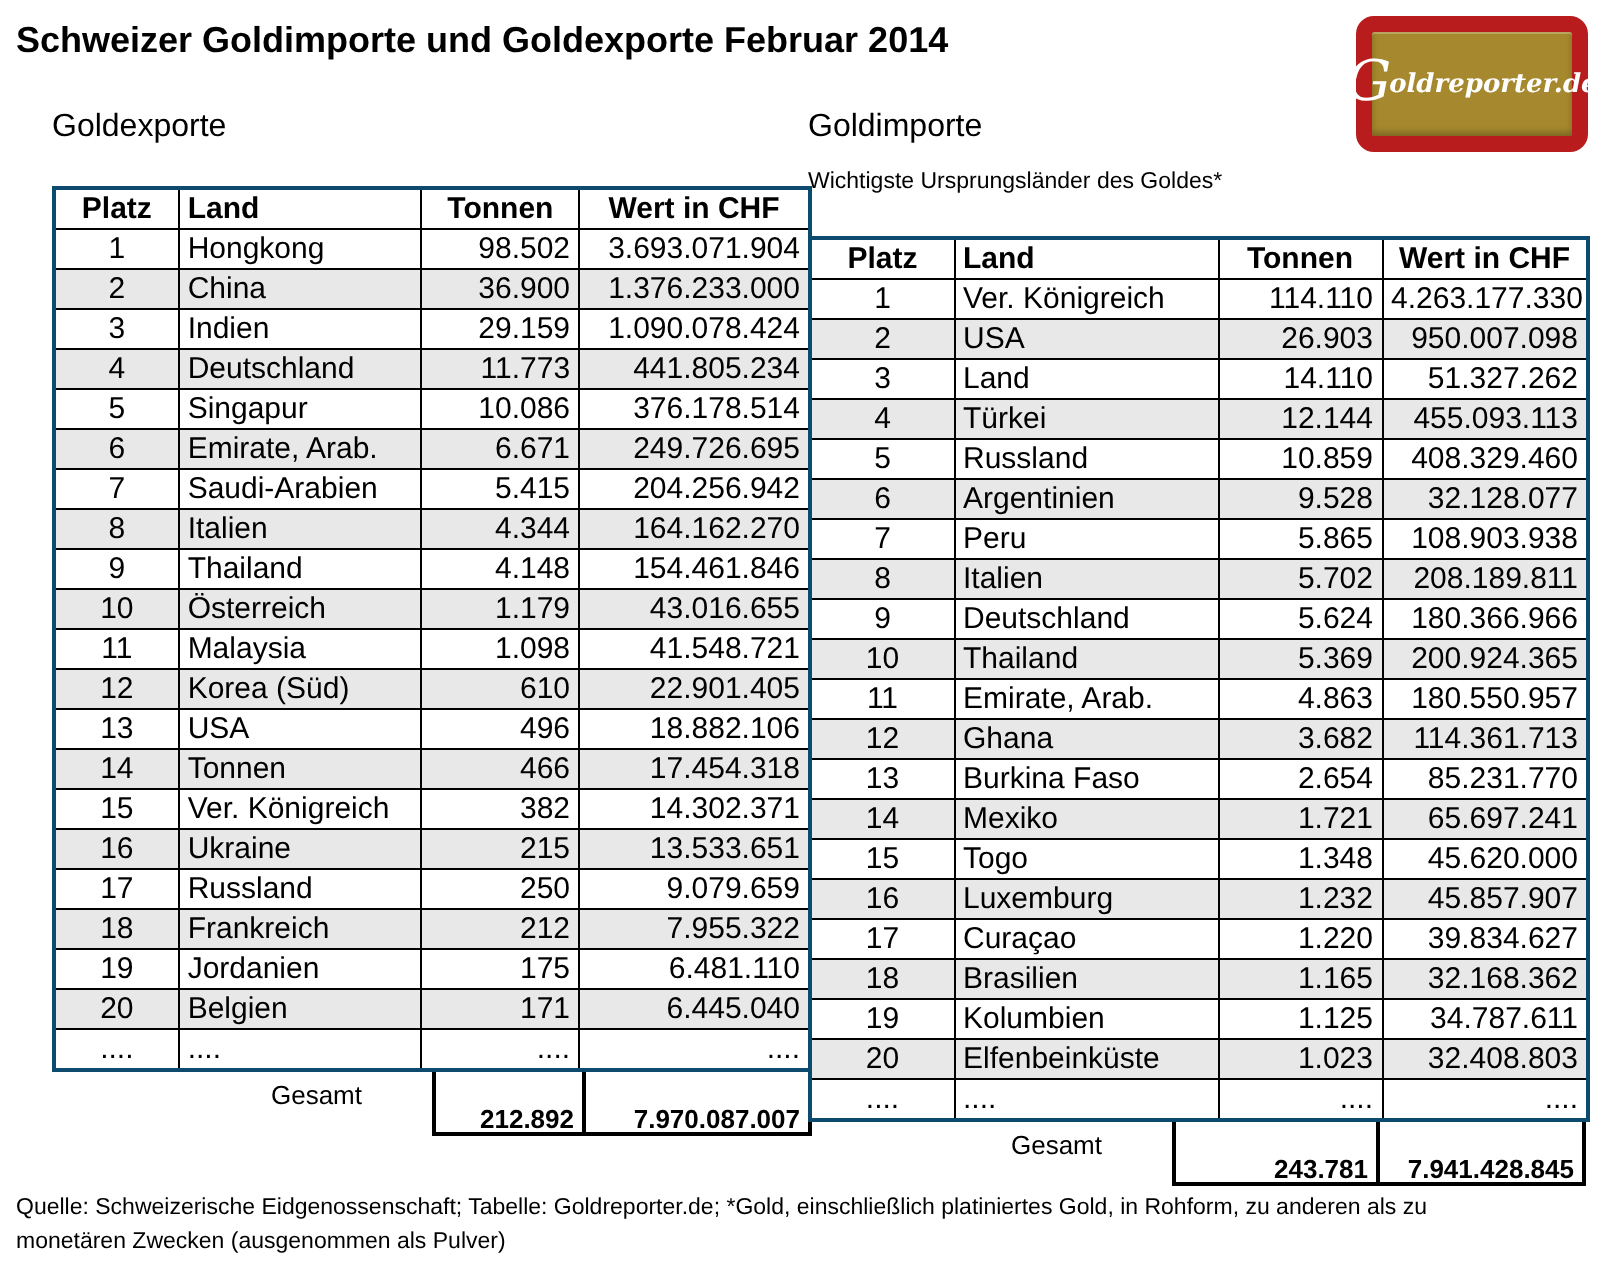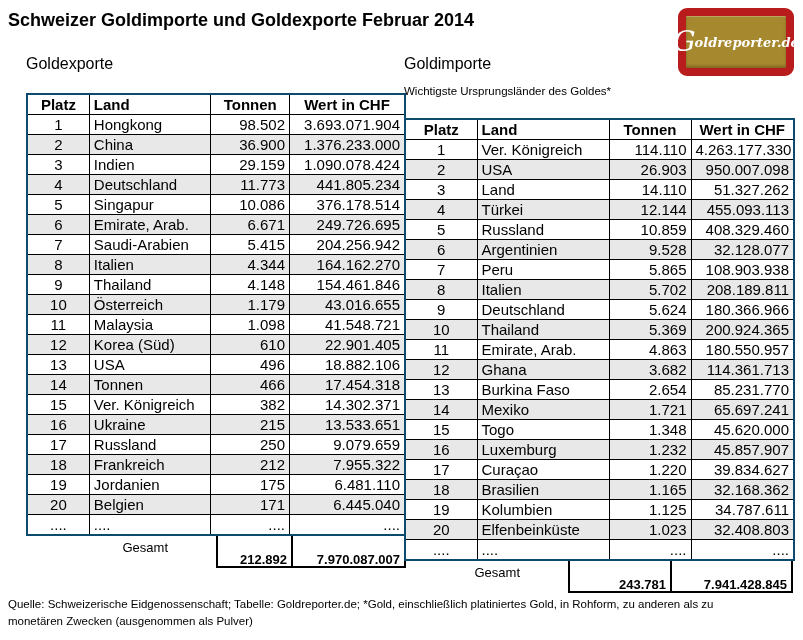--- a/index.html
+++ b/index.html
@@ -98,39 +98,39 @@
   .right .gold-table col.c-wert   { width: 103px; }
   
   .total-row {
     display: flex;
     width: 100%;
     align-items: stretch;
   }
   .total-label {
     flex: 1;
     text-align: right;
-    padding-right: 48px;
+    padding-right: 35px;
     font-size: 13px;
     line-height: 23px;
   }
   .total-cell {
     border: 2px solid #000000;
     border-top: none;
     font-weight: bold;
     font-size: 13px;
     text-align: right;
     padding: 15px 4px;
     line-height: 18px;
     height: 23px;
   }
   .total-cell + .total-cell { border-left: none; }
   .left  .total-cell.t-tonnen { width: 77px; }
   .left  .total-cell.t-wert   { width: 113px; }
   .right .total-cell.t-tonnen { width: 104px; }
-  .right .total-cell.t-wert   { width: 121px; }
+  .right .total-cell.t-wert   { width: 103px; }
   .footer-note {
     position: absolute;
     left: 8px; top: 596px;
     width: 790px;
     font-size: 11.5px;
     line-height: 17px;
   }
 </style>
 </head>
 <body>

